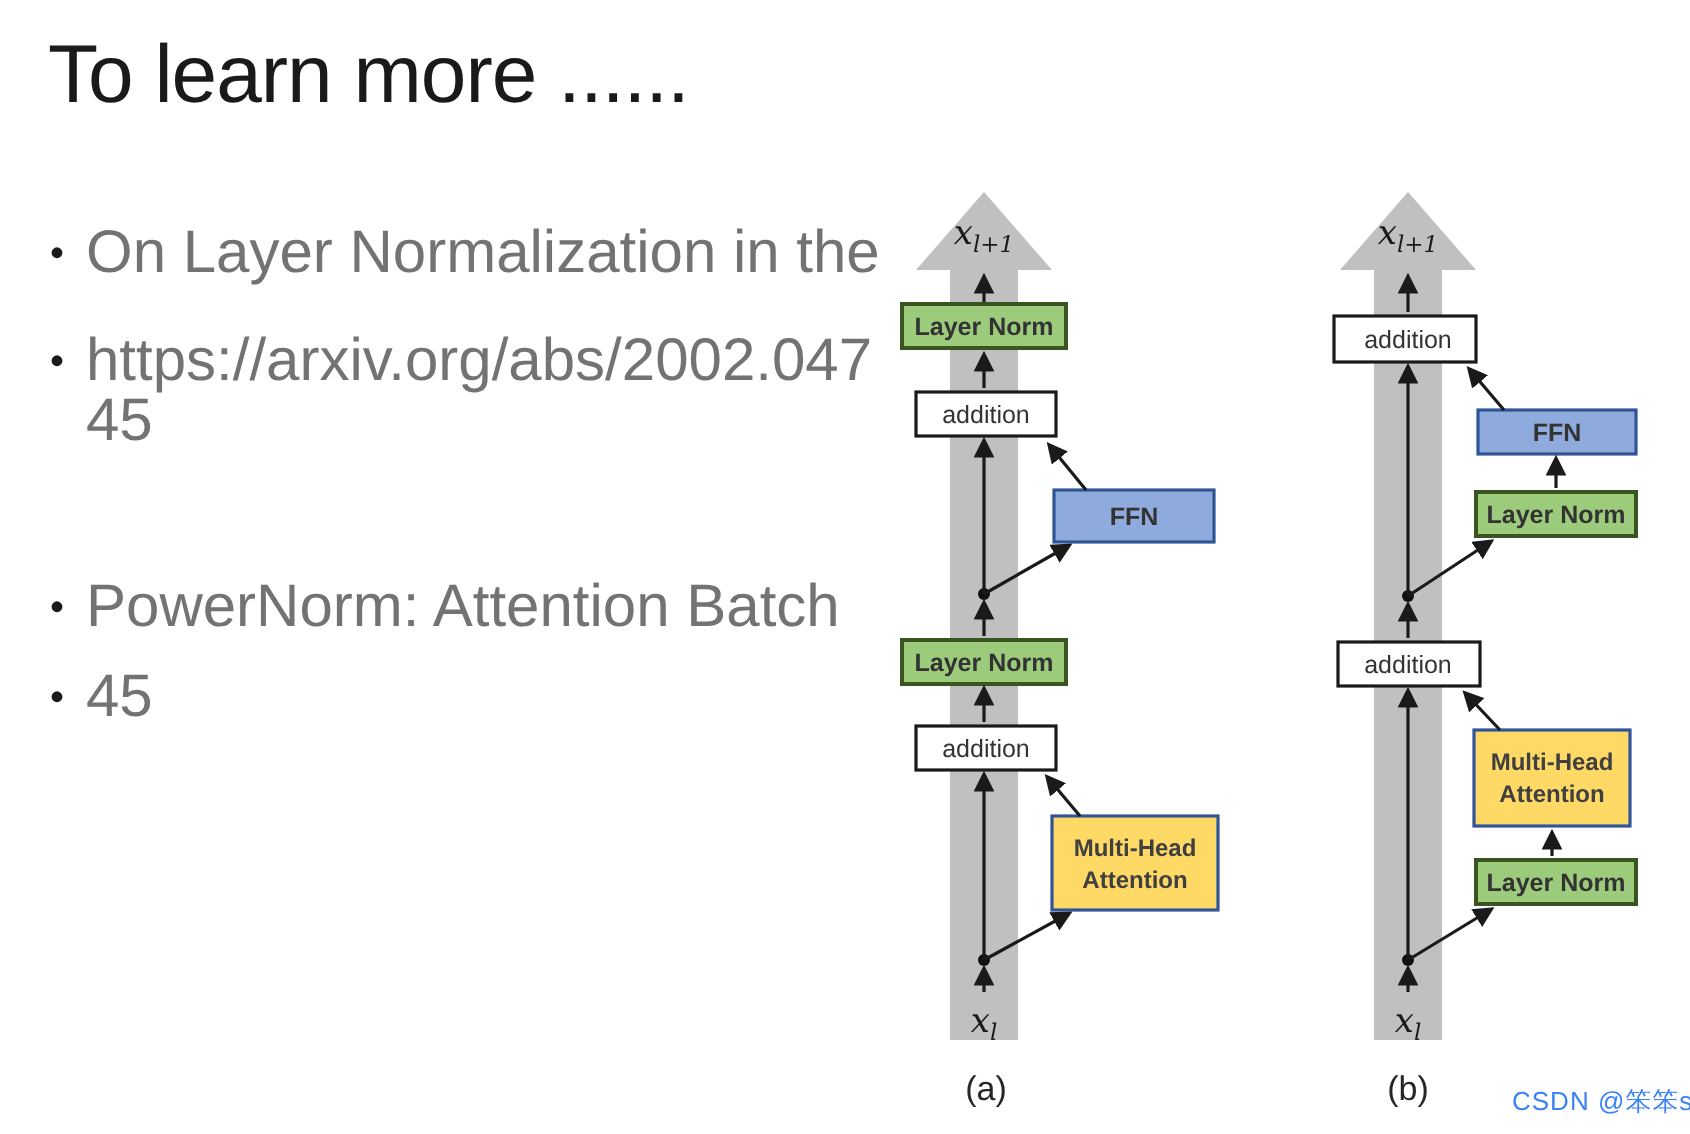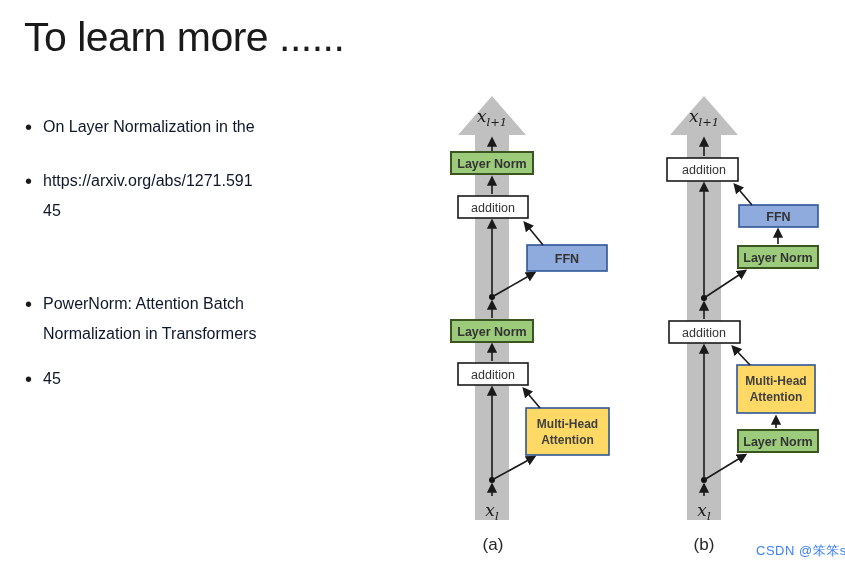--- a/index.html
+++ b/index.html
@@ -12,21 +12,21 @@
     position:absolute; left:24px; top:2px; width:420px;
     font-size:41px; font-weight:400; color:#1a1a1a; letter-spacing:-0.5px;margin-top:12px;
   }
   .bullets { position:absolute; left:25px; top:112px; width:400px; }
   .bullet { display:flex; }
   .bullet .marker {
     width:18px; flex:0 0 18px; font-size:20px; line-height:30px; color:#1a1a1a;
   }
   .bullet .lines { flex:1; }
   .bullet .line {
-    font-size:16px; line-height:30px; color:#0f172a; white-space:nowrap;
+    font-size:30px; line-height:30px; color:#737373; white-space:nowrap;
   }
   .b2 { margin-top:24px; }
   .b3 { margin-top:63px; }
   .b4 { margin-top:15px; }
   .fig { position:absolute; left:440px; top:88px; }
   .arrow { stroke:#1a1a1a; stroke-width:1.6; fill:none; }
   .thick-border { stroke-width:2; }
   .bl { font-size:12.5px; font-weight:600; fill:#333333; }
   .bl-reg { font-size:12.5px; font-weight:400; fill:#333333; }
   .bl-sm { font-size:12px; font-weight:600; fill:#404040; }
@@ -46,29 +46,28 @@
 <div class="bullets">
   <div class="bullet b1">
     <span class="marker">•</span>
     <span class="lines">
       <div class="line">On Layer Normalization in the</div>
     </span>
   </div>
   <div class="bullet b2">
     <span class="marker">•</span>
     <span class="lines">
-      <div class="line">https://arxiv.org/abs/1271.591</div>
+      <div class="line">https://arxiv.org/abs/2002.047</div>
       <div class="line">45</div>
     </span>
   </div>
   <div class="bullet b3">
     <span class="marker">•</span>
     <span class="lines">
       <div class="line">PowerNorm: Attention Batch</div>
-      <div class="line">Normalization in Transformers</div>
     </span>
   </div>
   <div class="bullet b4">
     <span class="marker">•</span>
     <span class="lines">
       <div class="line">45</div>
     </span>
   </div>
 </div>
 

